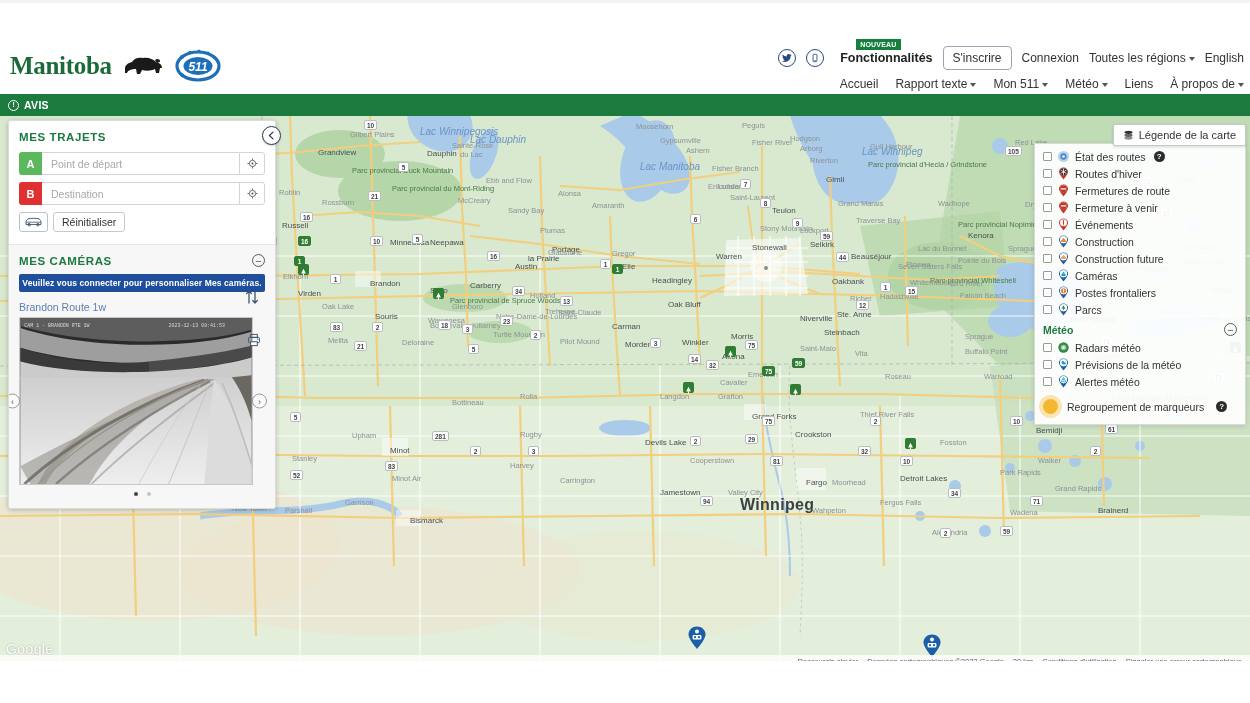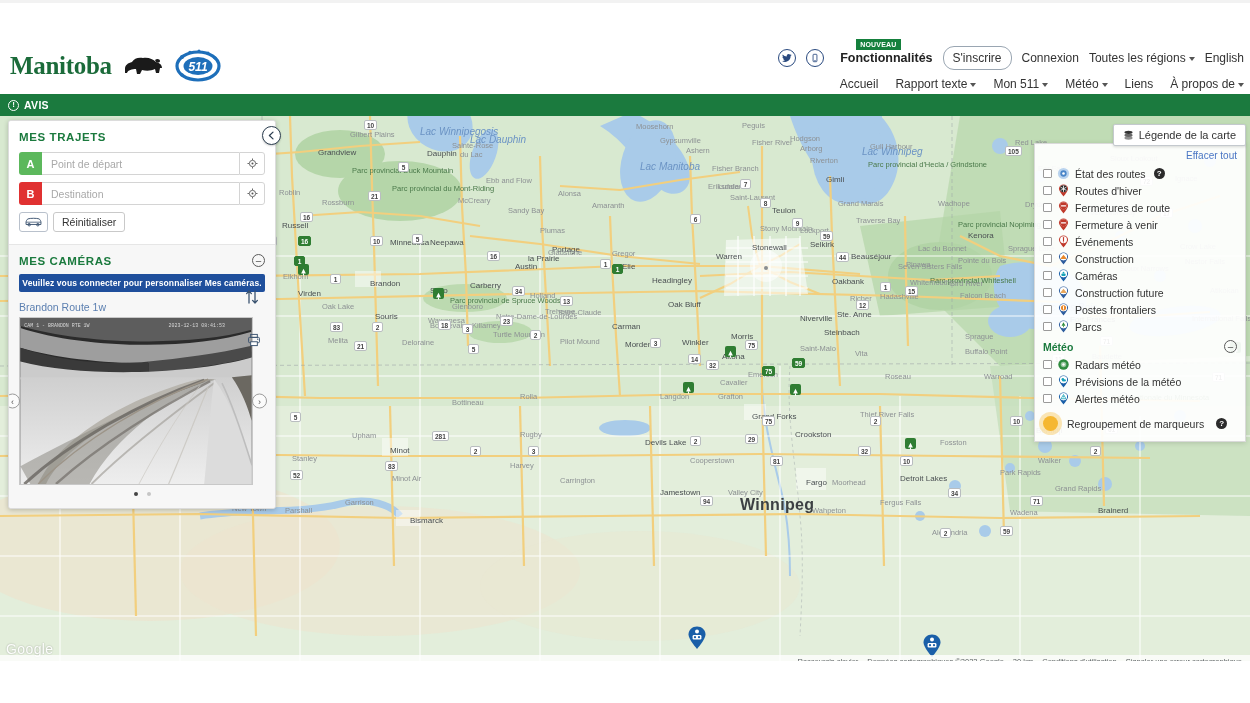--- a/index.html
+++ b/index.html
@@ -35,21 +35,21 @@
   }
   .social-ic svg { display:block; }
   .nouveau-wrap { position: relative; margin-left: 6px; }
   .nouveau-badge {
     position:absolute; top: -12px; left: 16px;
     background:#15803d; color:#fff; font-size:7px; font-weight:700;
     padding: 1px 4px; letter-spacing: .2px; line-height: 9px; white-space:nowrap;
   }
   .fonc { font-size: 12.5px; font-weight: 700; color:#222; }
   .btn-outline {
-    border:1px solid #9aa6b2; border-radius:11px; padding: 4px 9px;
+    border:1px solid #9aa6b2; border-radius:4px; padding: 4px 9px;
     font-size: 12px; color:#333; background:#fff; cursor:pointer;
   }
   .hdr-link { font-size: 12px; color:#333; cursor:pointer; white-space:nowrap; }
   .caret { display:inline-block; margin-left:3px; border-left:3.5px solid transparent; border-right:3.5px solid transparent; border-top:4px solid #555; vertical-align:middle; }
 
   .hdr-nav2 { position:absolute; right: 6px; top: 77px; display:flex; align-items:center; gap:17px; }
   .hdr-nav2 .hdr-link { font-size: 12px; color:#333; }
 
   
   .avis {
@@ -960,21 +960,20 @@
   <div class="legend-btn">
     <svg width="11" height="11" viewBox="0 0 14 14">
       <ellipse cx="7" cy="3" rx="5.2" ry="2.1" fill="#333"></ellipse>
       <ellipse cx="7" cy="6.6" rx="5.2" ry="2.1" fill="#333" opacity=".75"></ellipse>
       <ellipse cx="7" cy="10.2" rx="5.2" ry="2.1" fill="#333" opacity=".55"></ellipse>
     </svg>
     <span>Légende de la carte</span>
   </div>
 
   <div class="legend">
-    <div class="legend-clear">Effacer tout</div>
     <div id="legend-items">
         <div class="lg-row">
           <div class="lg-cb"></div>
           <div class="lg-ic">
             <svg width="13" height="13" viewBox="0 0 14 14">
               <circle cx="7" cy="7" r="6" fill="#b9d3ee"></circle>
               <circle cx="7" cy="7" r="3.4" fill="#4a86c8"></circle>
               <circle cx="7" cy="7" r="1.4" fill="#fff"></circle>
             </svg>
           </div>
@@ -1039,41 +1038,41 @@
               <path d="M3.5,7.6 L7,3.4 L10.5,7.6 Z" fill="#e8872a"></path>
               <rect x="3.4" y="7.4" width="7.2" height="1.2" fill="#e8872a"></rect>
             </svg>
           </div>
           <div class="lg-lbl">Construction</div>
         </div>
         <div class="lg-row">
           <div class="lg-cb"></div>
           <div class="lg-ic">
             <svg width="13" height="13" viewBox="0 0 14 16">
+              <path d="M7,15.4 C7,15.4 12.6,9 12.6,5.9 C12.6,2.9 10.1,0.7 7,0.7 C3.9,0.7 1.4,2.9 1.4,5.9 C1.4,9 7,15.4 7,15.4 Z" fill="#2e5d9e"></path>
+              <circle cx="7" cy="5.9" r="4.3" fill="#ffffff"></circle>
+              <circle cx="7" cy="5.9" r="4.3" fill="#ffffff"></circle>
+              <path d="M3.5,7.6 L7,3.4 L10.5,7.6 Z" fill="#e8a55a"></path>
+              <rect x="3.4" y="7.4" width="7.2" height="1.2" fill="#e8a55a"></rect>
+            </svg>
+          </div>
+          <div class="lg-lbl">Construction future</div>
+        </div>
+        <div class="lg-row">
+          <div class="lg-cb"></div>
+          <div class="lg-ic">
+            <svg width="13" height="13" viewBox="0 0 14 16">
               <path d="M7,15.4 C7,15.4 12.6,9 12.6,5.9 C12.6,2.9 10.1,0.7 7,0.7 C3.9,0.7 1.4,2.9 1.4,5.9 C1.4,9 7,15.4 7,15.4 Z" fill="#1a5fa8"></path>
               <circle cx="7" cy="5.9" r="4.3" fill="#ffffff"></circle>
               <circle cx="7" cy="5.9" r="4.3" fill="#ffffff"></circle>
               <circle cx="7" cy="4.4" r="1.1" fill="#17a2b8"></circle>
               <rect x="4.5" y="5.6" width="5" height="3" rx=".9" fill="#17a2b8"></rect>
             </svg>
           </div>
           <div class="lg-lbl">Caméras</div>
-        </div>
-        <div class="lg-row">
-          <div class="lg-cb"></div>
-          <div class="lg-ic">
-            <svg width="13" height="13" viewBox="0 0 14 16">
-              <path d="M7,15.4 C7,15.4 12.6,9 12.6,5.9 C12.6,2.9 10.1,0.7 7,0.7 C3.9,0.7 1.4,2.9 1.4,5.9 C1.4,9 7,15.4 7,15.4 Z" fill="#2e5d9e"></path>
-              <circle cx="7" cy="5.9" r="4.3" fill="#ffffff"></circle>
-              <circle cx="7" cy="5.9" r="4.3" fill="#ffffff"></circle>
-              <path d="M3.5,7.6 L7,3.4 L10.5,7.6 Z" fill="#e8a55a"></path>
-              <rect x="3.4" y="7.4" width="7.2" height="1.2" fill="#e8a55a"></rect>
-            </svg>
-          </div>
-          <div class="lg-lbl">Construction future</div>
         </div>
         <div class="lg-row">
           <div class="lg-cb"></div>
           <div class="lg-ic">
             <svg width="13" height="13" viewBox="0 0 14 16">
               <path d="M7,15.4 C7,15.4 12.6,9 12.6,5.9 C12.6,2.9 10.1,0.7 7,0.7 C3.9,0.7 1.4,2.9 1.4,5.9 C1.4,9 7,15.4 7,15.4 Z" fill="#2e5d9e"></path>
               <circle cx="7" cy="5.9" r="4.3" fill="#ffffff"></circle>
               <circle cx="7" cy="5.9" r="4.3" fill="#ffffff"></circle>
               <circle cx="7" cy="5.9" r="3.2" fill="#e8872a"></circle>
               <rect x="6.4" y="3.8" width="1.2" height="4.2" fill="#fff"></rect>

